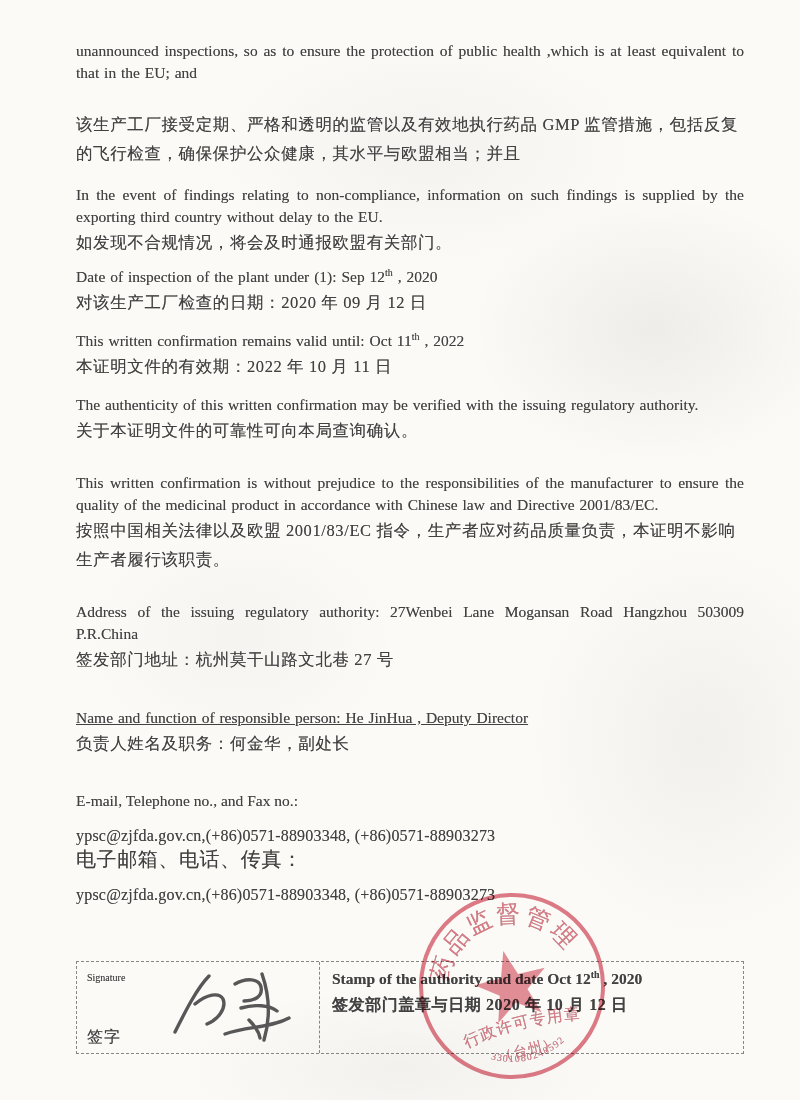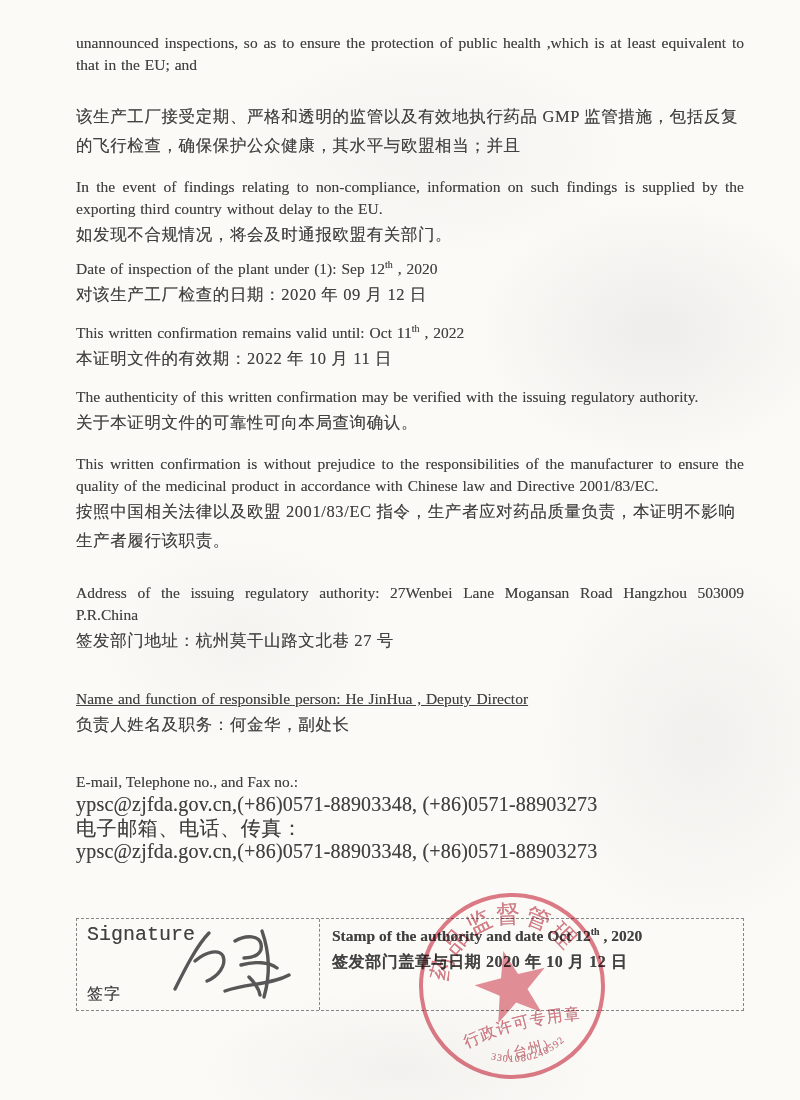--- a/index.html
+++ b/index.html
@@ -19,39 +19,39 @@
       radial-gradient(ellipse 240px 280px at 700px 740px, rgba(120,120,120,0.08), transparent 70%),
       radial-gradient(ellipse 220px 160px at 240px 640px, rgba(120,120,120,0.05), transparent 70%),
       radial-gradient(ellipse 300px 120px at 400px 1070px, rgba(120,120,120,0.07), transparent 70%),
       #fbfaf7;
     text-shadow: 0 0 0.6px rgba(70,70,70,0.55);
   }
   .content {
     position: absolute;
     left: 76px; top: 0;
     width: 668px;
-    padding-top: 32px;
+    padding-top: 40px;
   }
   p { margin: 0; }
   .en { font-size: 15.5px; line-height: 22px; word-spacing: 1px; }
   .justify { text-align: justify; }
   .zh { font-size: 16.5px; line-height: 29px; letter-spacing: 0.6px; }
   sup { font-size: 10px; vertical-align: super; line-height: 0; }
 
   .m26 { margin-top: 26px; }
   .m16 { margin-top: 16px; }
   .m13 { margin-top: 13px; }
-  .m12 { margin-top: 16px; }
+  .m12 { margin-top: 27px; }
   .m9  { margin-top: 9px; }
   .m27 { margin-top: 27px; }
   .m33 { margin-top: 33px; text-decoration: underline; }
   .m32 { margin-top: 32px; }
 
   .contact-en    { font-size: 15.5px; line-height: 22px; }
-  .contact-email { font-size: 20px;   line-height: 23px; letter-spacing: 0.2px; }
+  .contact-email { font-size: 16px;   line-height: 23px; letter-spacing: 0.2px; margin-top: 12px; }
   .contact-zh    { font-size: 20px;   line-height: 24px; letter-spacing: 0.6px; }
 
   .sig-table {
     margin-top: 55px;
     width: 668px; height: 93px;
     box-sizing: border-box;
     display: flex;
     border: 1px dashed #868686;
   }
   .sig-cell-left {
@@ -61,21 +61,21 @@
     position: relative;
     padding: 5px 10px;
   }
   .sig-cell-right {
     flex: 1;
     box-sizing: border-box;
     padding: 5px 12px;
     position: relative;
     font-weight: bold;
   }
-  .sig-label-top { font-size: 20px; line-height: 22px; font-family: Liberation Mono, monospace; }
+  .sig-label-top { font-size: 10px; line-height: 22px; }
   .sig-label-bottom {
     position: absolute; left: 10px; bottom: 5px;
     font-size: 16px; letter-spacing: 1px;
   }
   .stamp-line-en { font-size: 15.5px; line-height: 24px; }
   .stamp-line-zh { font-size: 16px; line-height: 27px; letter-spacing: 0.6px; }
 
   .signature-svg {
     position: absolute; left: 82px; top: 6px;
     width: 150px; height: 80px;

